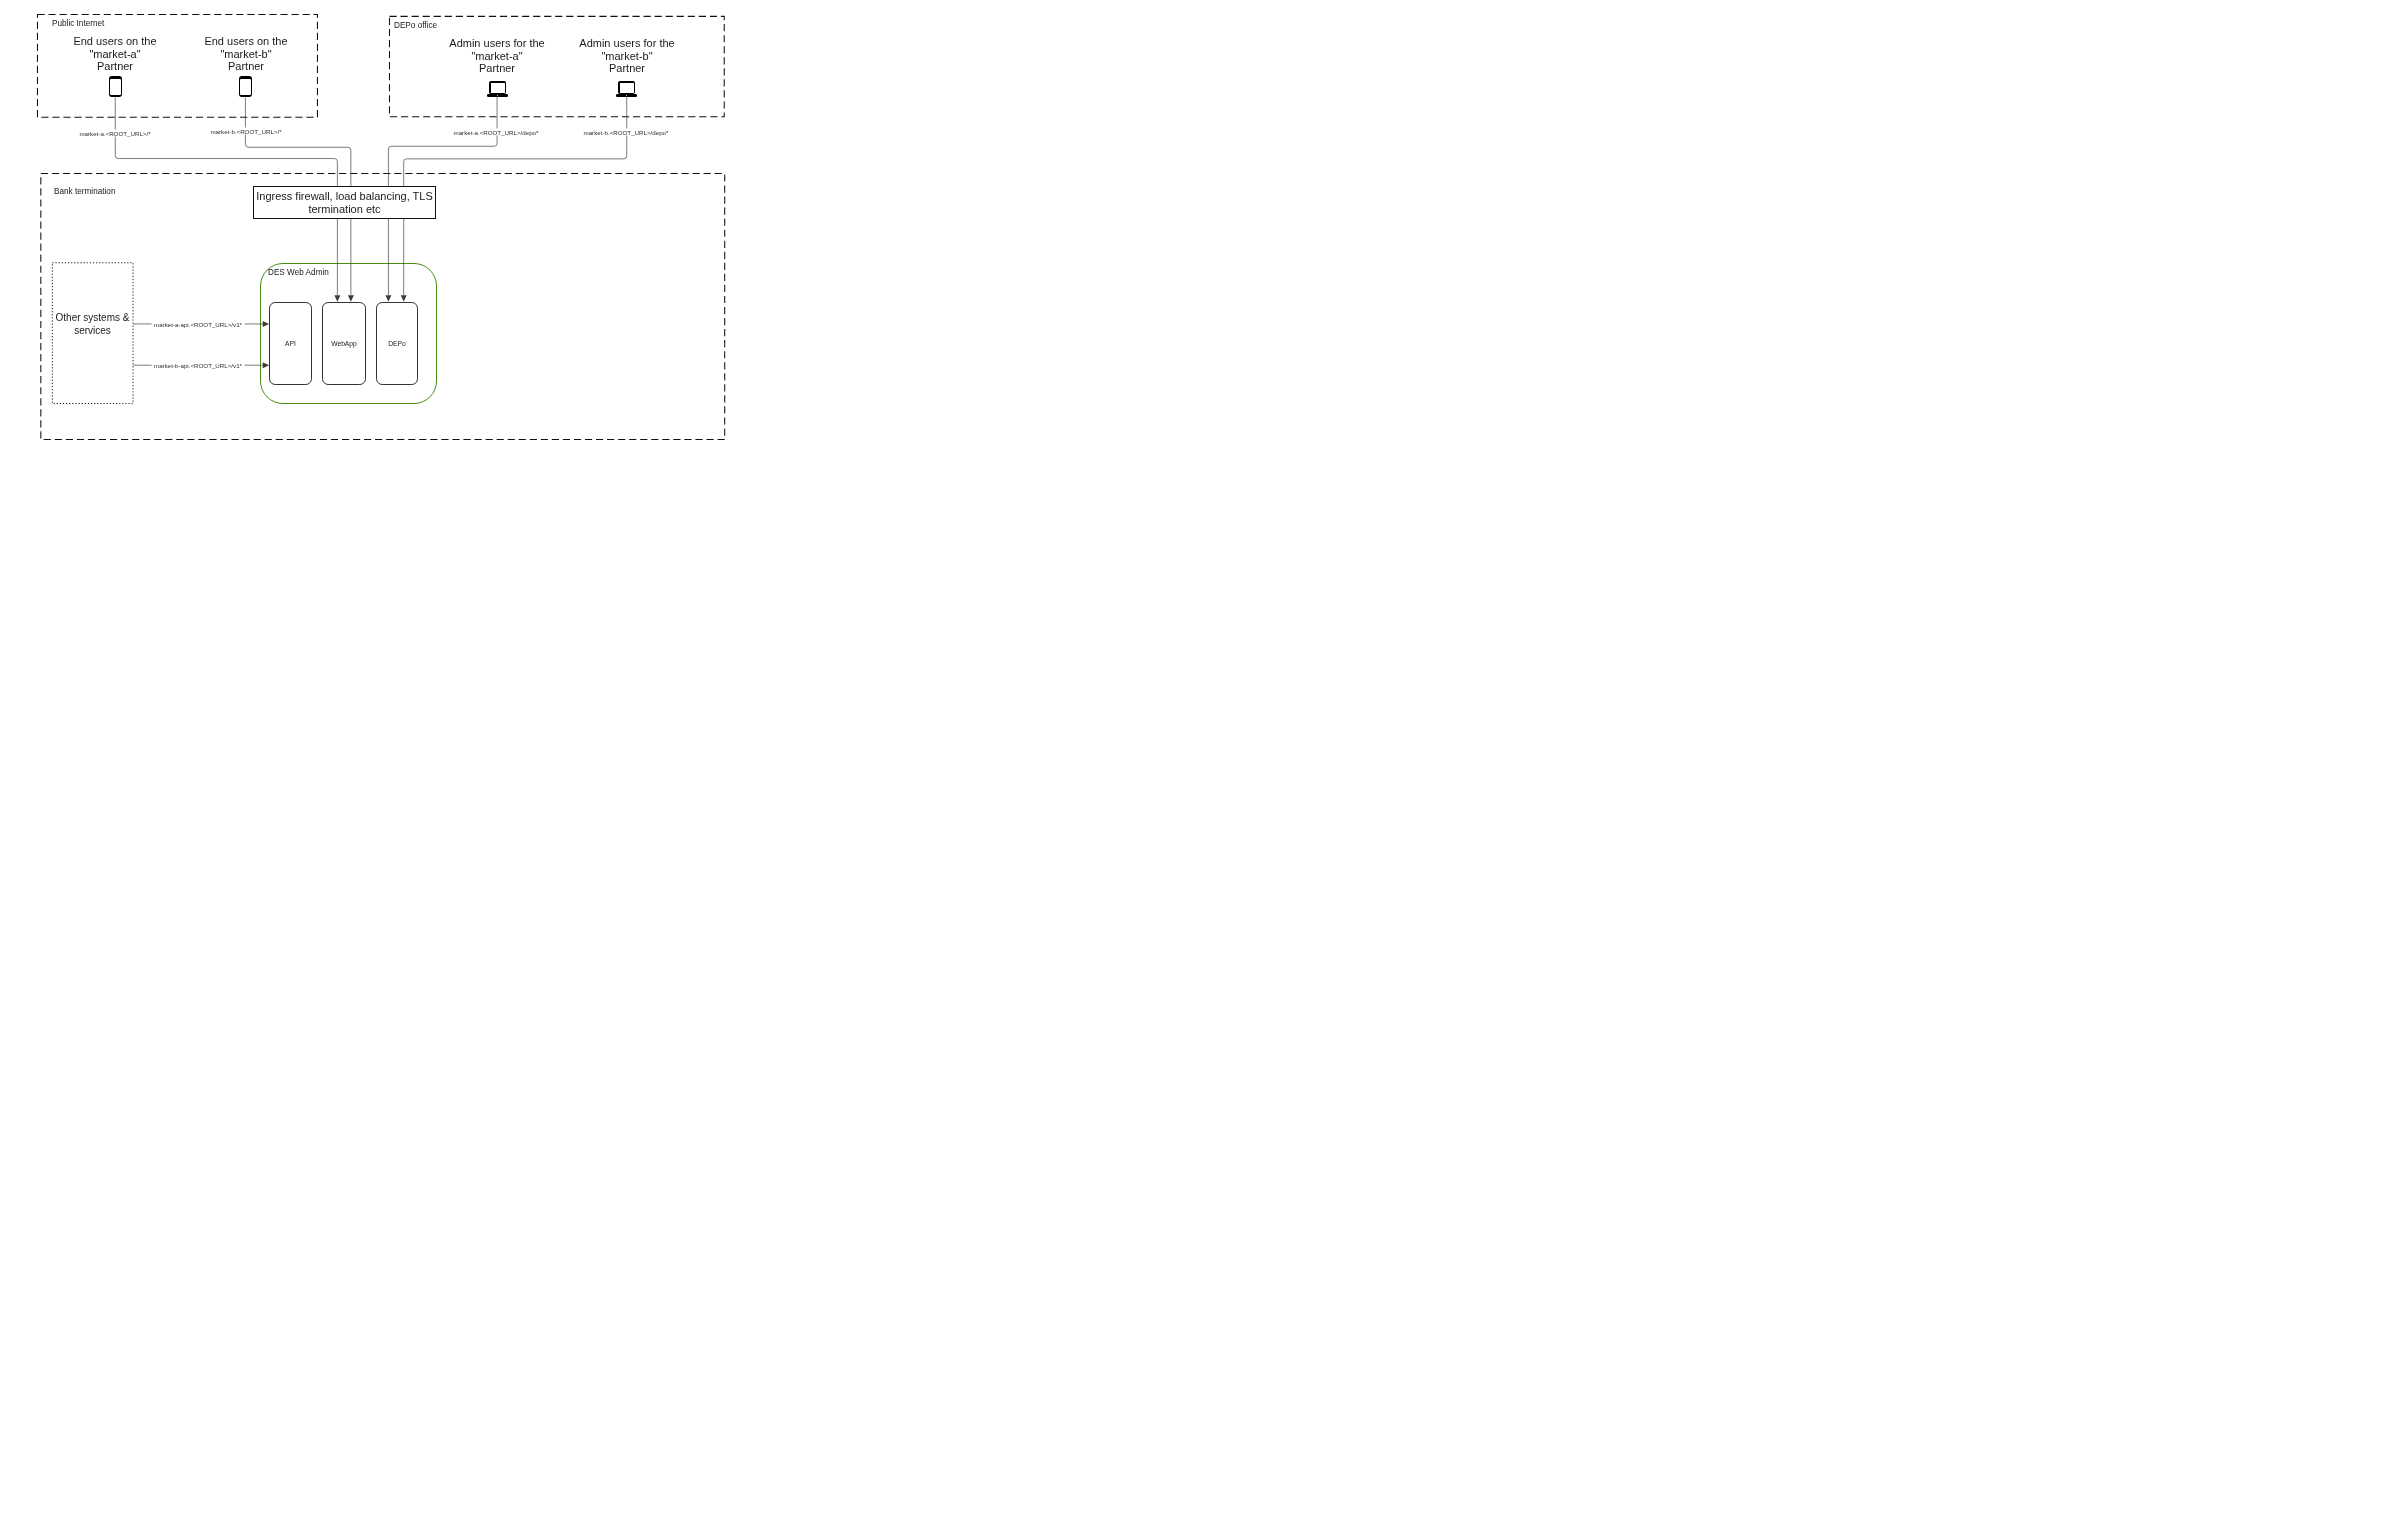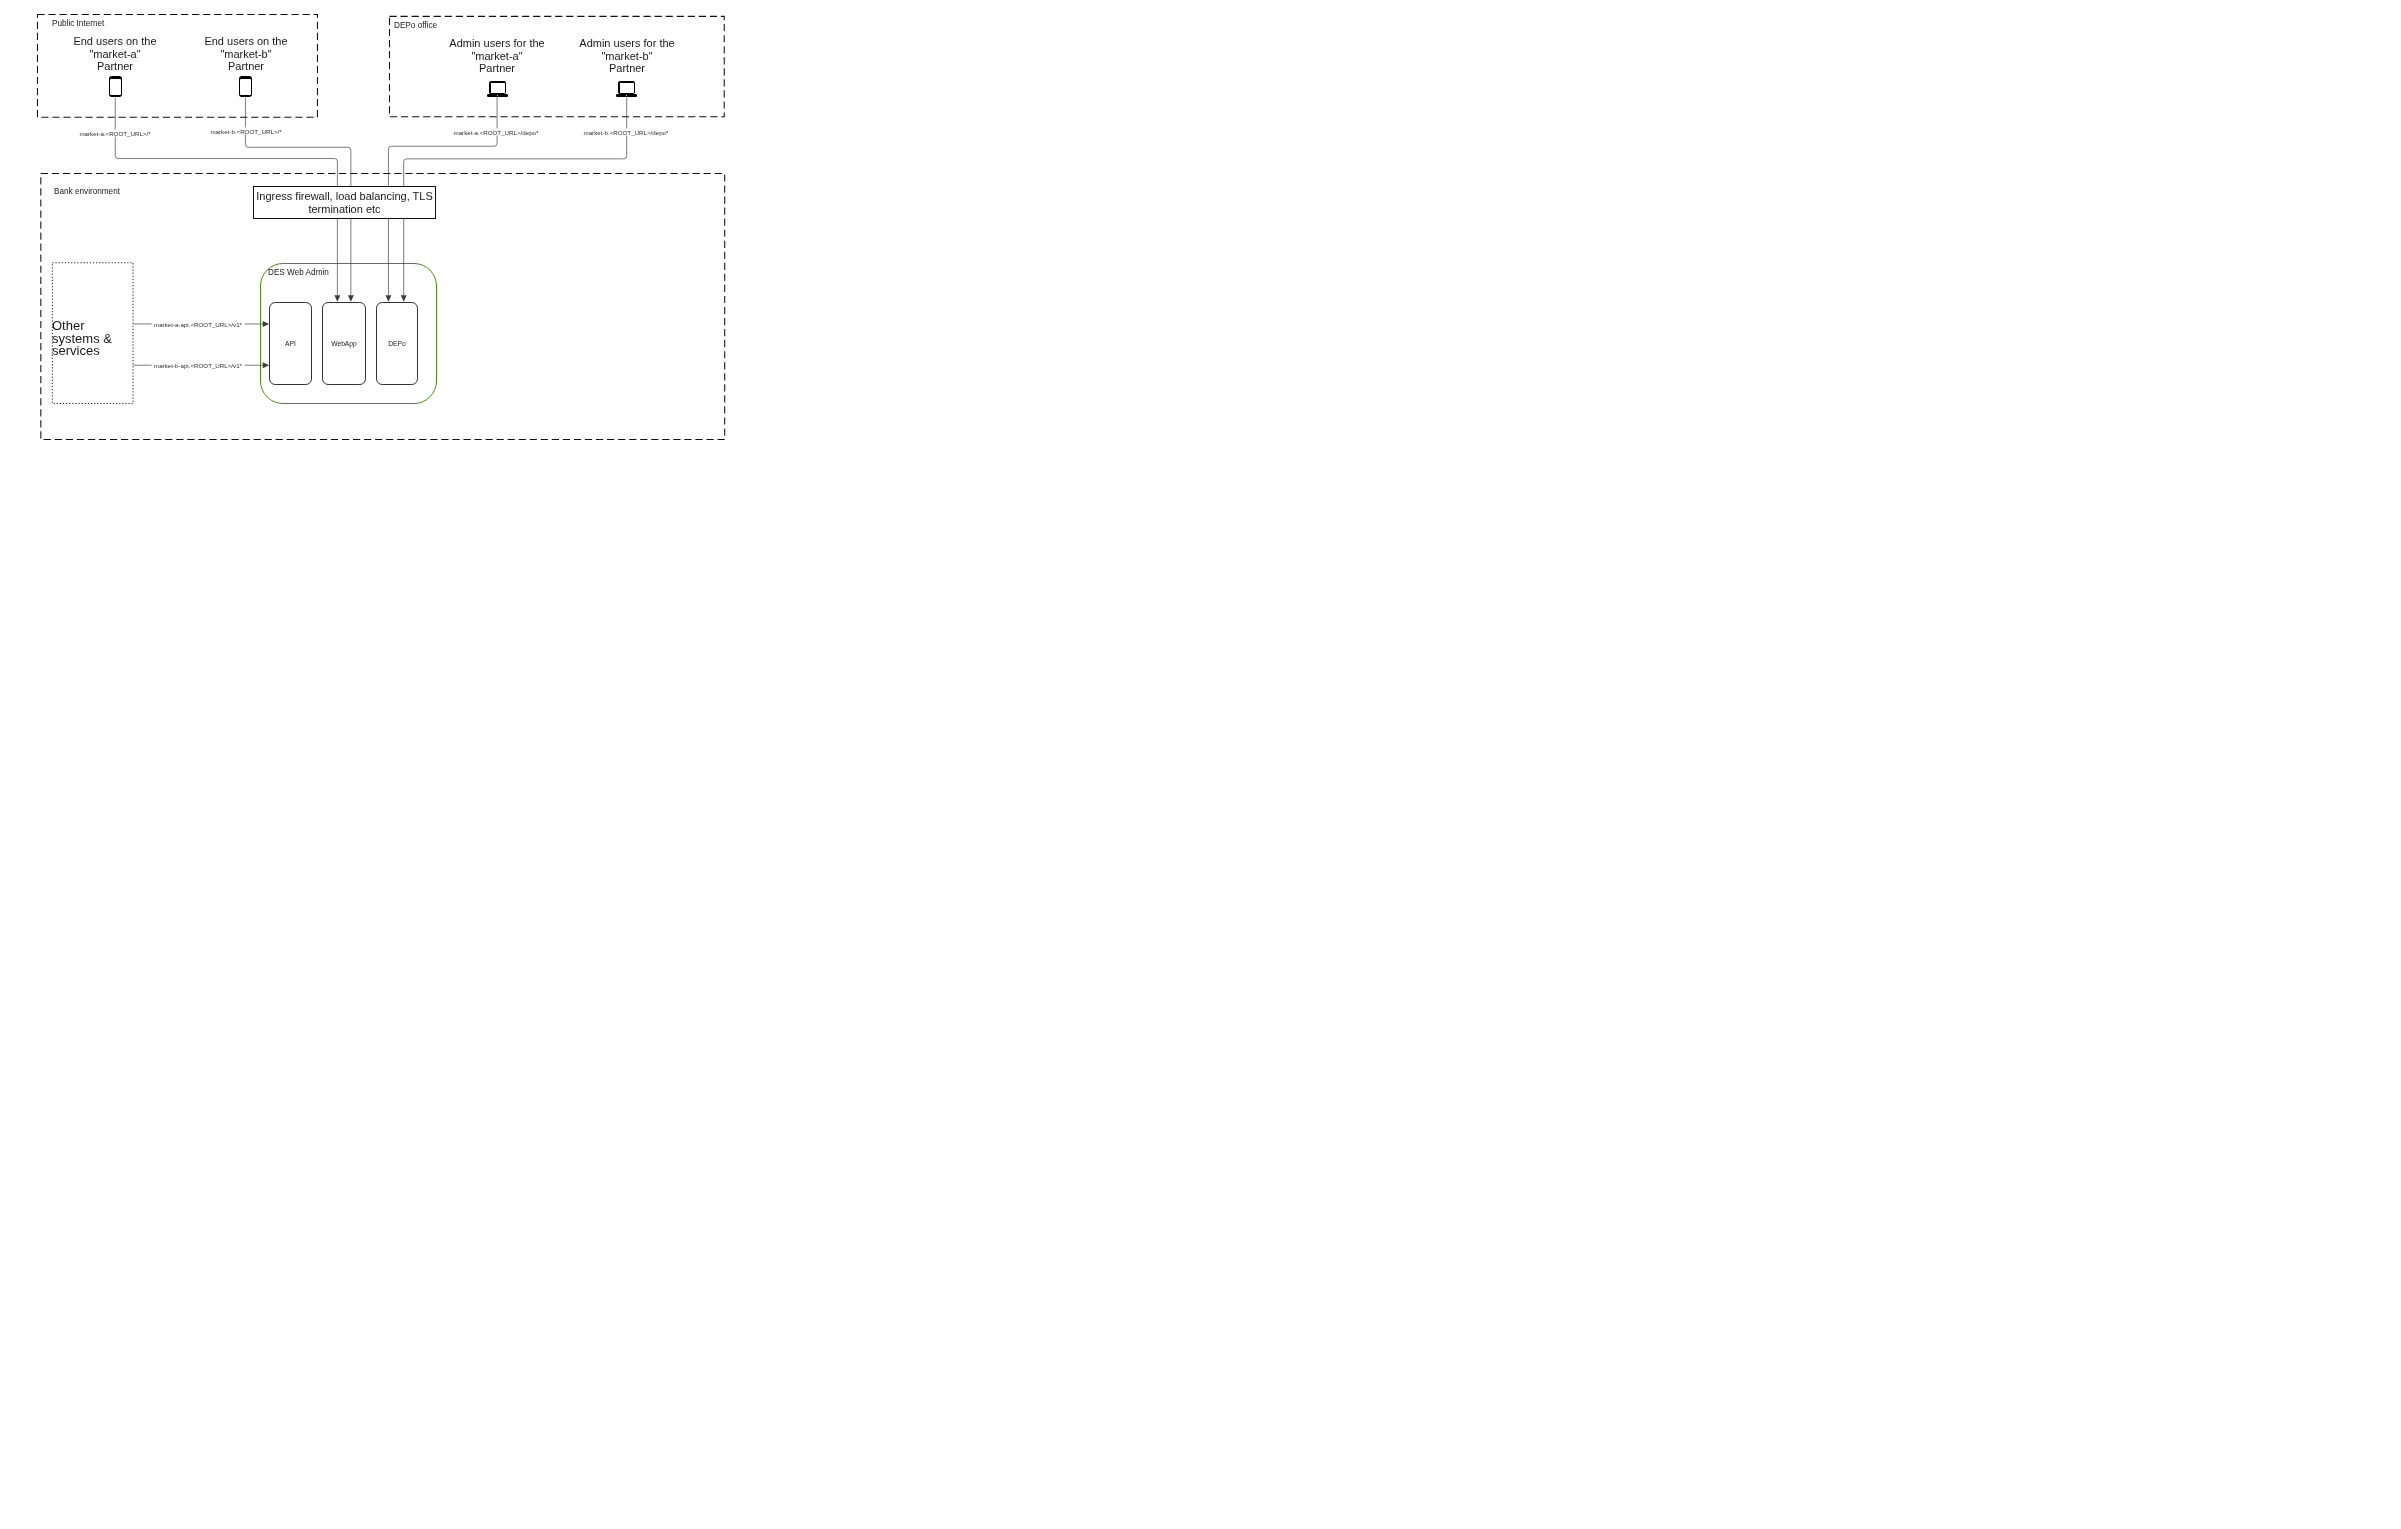--- a/index.html
+++ b/index.html
@@ -22,21 +22,21 @@
   .ingress{border:1.2px solid var(--outline);z-index:2;display:flex;flex-direction:column;
            align-items:center;justify-content:center;font-size:11px;line-height:13px;text-align:center;}
   .des{border:1.1px solid var(--des-border);border-radius:23px;z-index:1;background:#ffffff;}
   .node{border:0.6px solid #333333;border-radius:6.2px;z-index:2;display:flex;align-items:center;
         justify-content:center;font-size:6.7px;}
   .region-title{position:absolute;font-size:8.2px;white-space:nowrap;z-index:3;}
   .actor-text{position:absolute;width:106px;text-align:center;font-size:11px;line-height:12.5px;z-index:3;}
   .actor-text span{display:block;}
   .url-label{position:absolute;transform:translate(-50%,-50%);background:#ffffff;padding:0 2.4px;
              font-size:6.2px;color:#2e2e2e;white-space:nowrap;z-index:5;}
-  .other-text{position:absolute;left:52px;top:320px;width:81px;text-align:left;font-size:13px;
+  .other-text{position:absolute;left:52px;top:312px;width:81px;text-align:center;font-size:10px;
               line-height:12.5px;z-index:3;}
   .other-text span{display:block;}
   
   .phone{position:absolute;width:12.7px;height:21.4px;background:#000;border-radius:2.9px;z-index:3;}
   .phone .screen{position:absolute;left:1.2px;right:1.2px;top:2.6px;bottom:2.6px;background:#fff;border-radius:1px;}
   .laptop{position:absolute;width:21px;height:16.3px;z-index:3;}
   .laptop .screen{position:absolute;left:1.9px;top:0;width:17.3px;height:13.4px;background:#000;border-radius:1.9px;}
   .laptop .screen-inner{position:absolute;left:3.6px;top:1.7px;width:14px;height:10px;background:#fff;}
   .laptop .base{position:absolute;left:0;top:13px;width:21px;height:2.6px;background:#000;border-radius:1.2px;}
   .laptop .notch{position:absolute;left:9.6px;top:13.5px;width:1.9px;height:1.9px;background:#fff;border-radius:50%;}
@@ -48,21 +48,21 @@
 
   <svg id="bg-layer" width="754" height="478" viewBox="0 0 1570 995">
     <rect class="region-outline dashed" x="78" y="30" width="583" height="214"></rect>
     <rect class="region-outline dashed" x="811" y="34" width="697" height="209"></rect>
     <rect class="region-outline dashed" x="85" y="361" width="1424" height="554"></rect>
     <rect class="region-outline dotted" x="109" y="547" width="168" height="293"></rect>
   </svg>
 
   <div class="region-title" style="left:52px;top:19px">Public Internet</div>
   <div class="region-title" style="left:394px;top:21px">DEPo office</div>
-  <div class="region-title" style="left:54px;top:187px">Bank environment</div>
+  <div class="region-title" style="left:54px;top:187px">Bank termination</div>
 
   <div class="actor-text" style="left:62px;top:35px">
     <span>End users on the</span>
     <span>"market-a"</span>
     <span>Partner</span>
   </div>
   <div class="actor-text" style="left:193px;top:35px">
     <span>End users on the</span>
     <span>"market-b"</span>
     <span>Partner</span>

